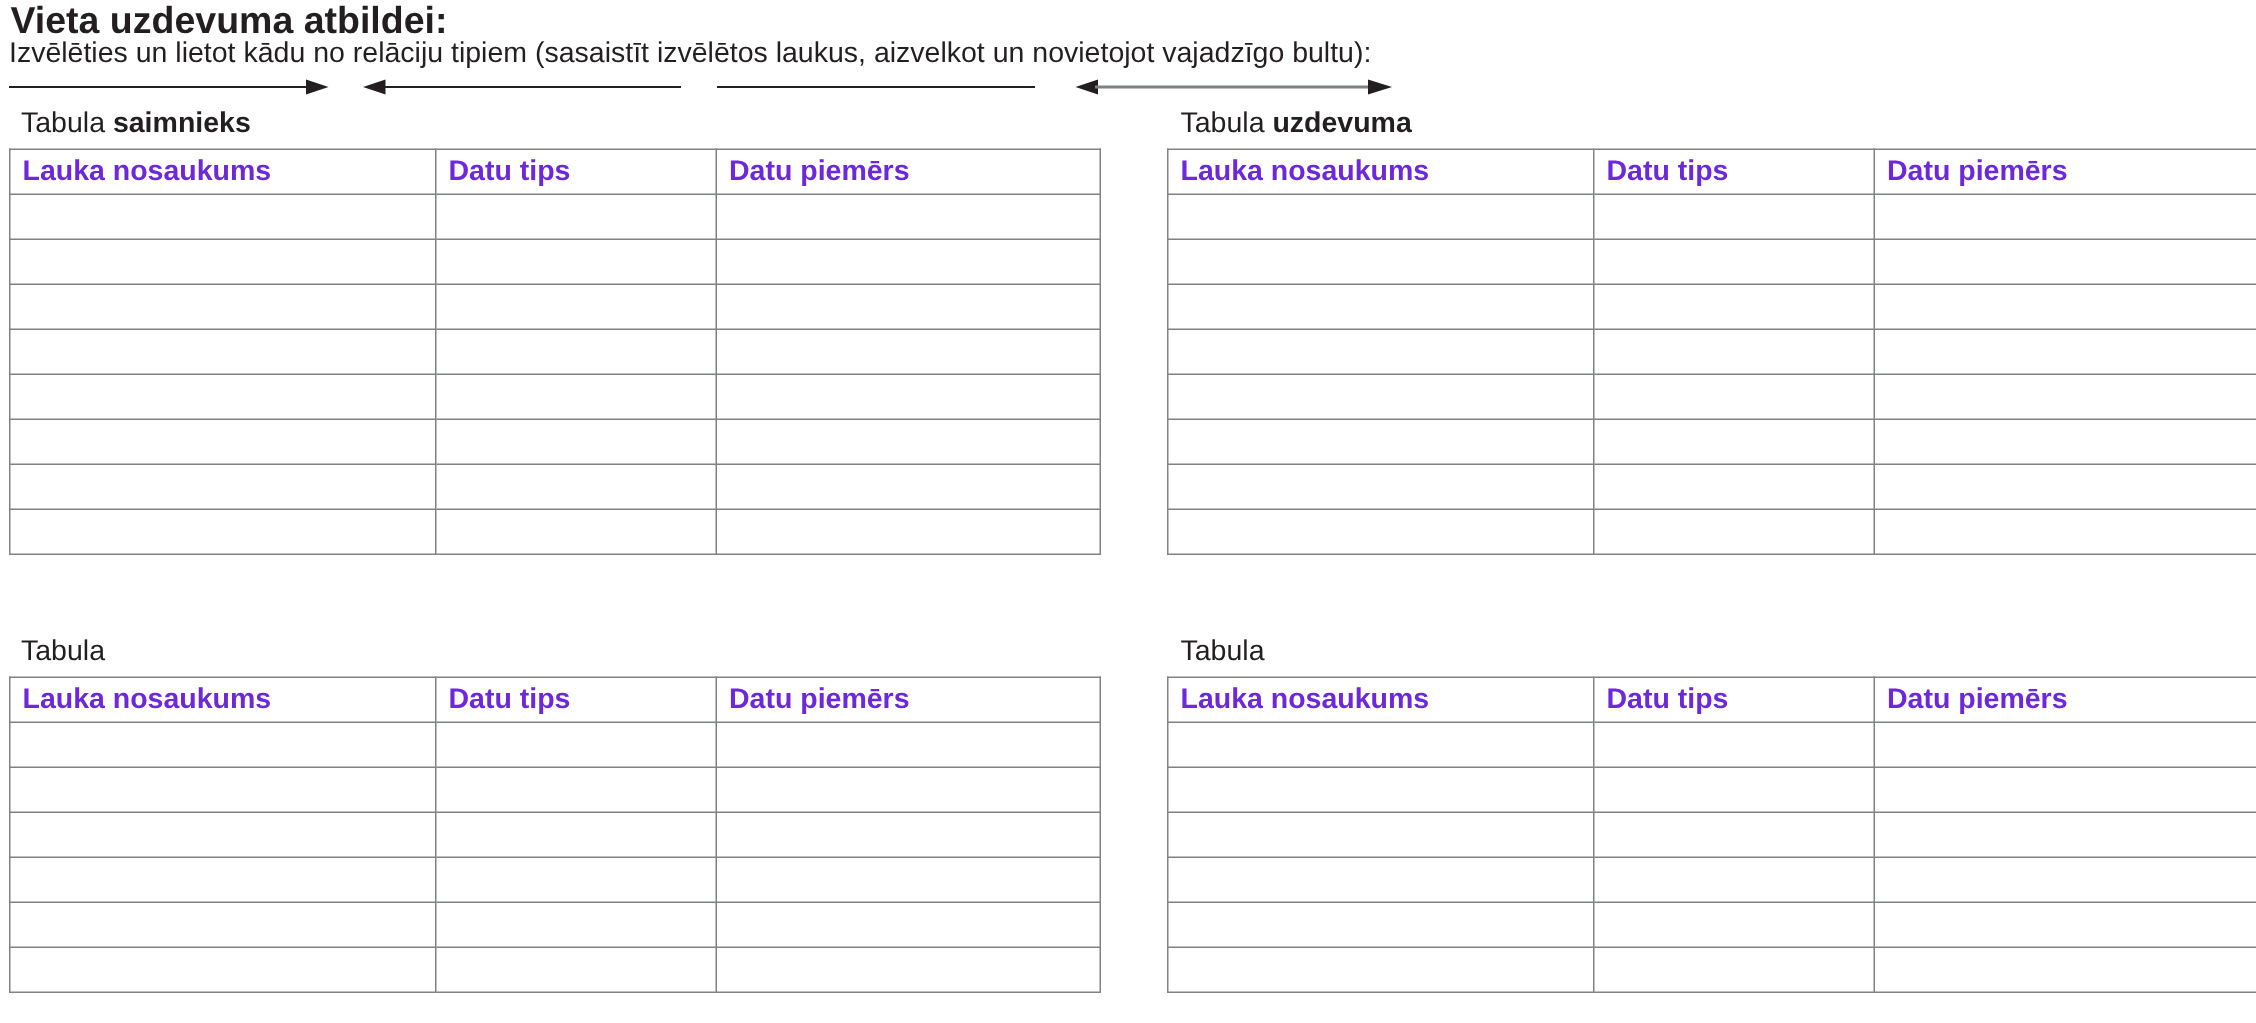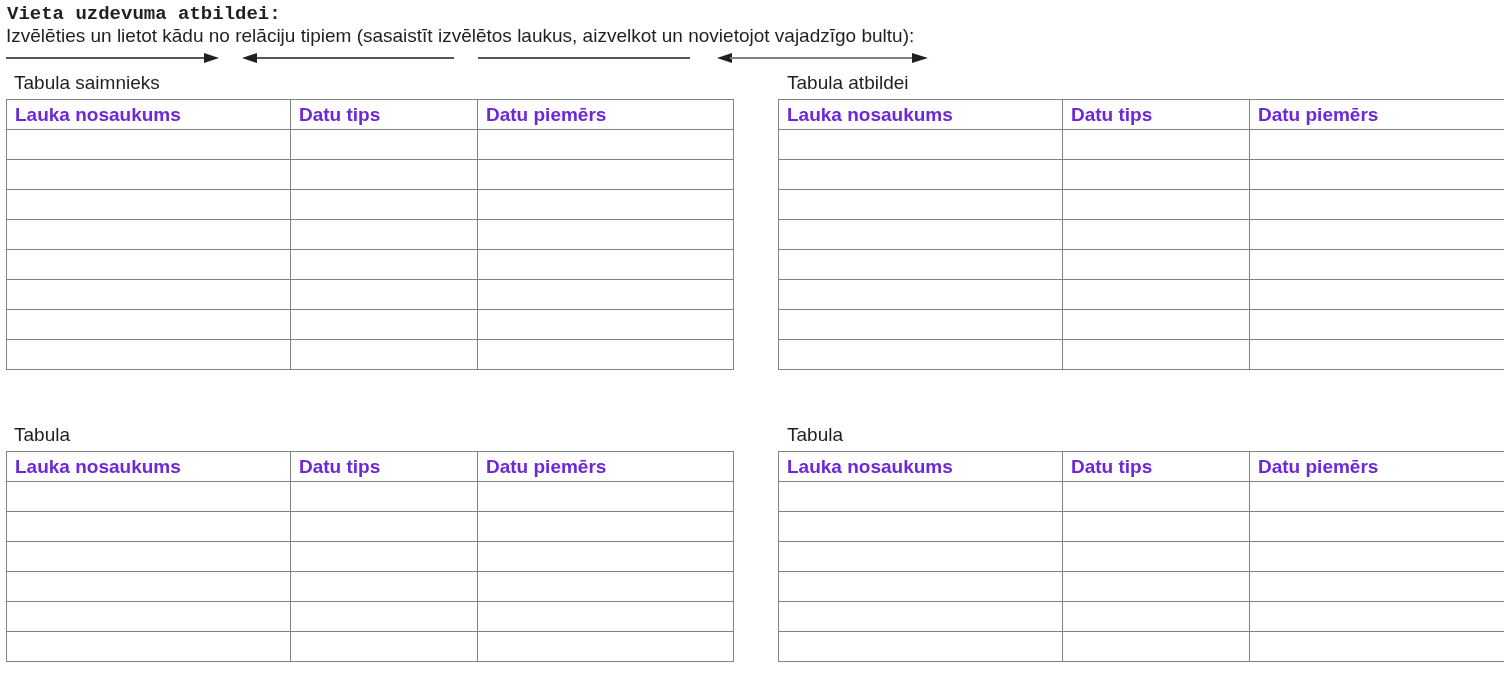--- a/index.html
+++ b/index.html
@@ -2,34 +2,33 @@
 <html><head>
   <meta charset="utf-8">
   <style>
     html, body { margin: 0; padding: 0; background: #ffffff; }
     body {
       width: 1504px; height: 682px; position: relative; overflow: hidden;
       font-family: "Liberation Sans", sans-serif; color: #231f20;
     }
     .heading {
       position: absolute; left: 7px; top: 3px;
-      font-size: 19px; font-weight: bold; letter-spacing: 0px;
+      font-size: 25px; font-weight: bold; letter-spacing: 0px;
       line-height: 22px;
-      font-family: Liberation Mono, monospace;
     }
     .instruction {
       position: absolute; left: 6px; top: 25px;
       font-size: 19px; line-height: 22px; white-space: nowrap;
     }
     .arrow { position: absolute; top: 52px; height: 12px; }
     .arrow svg { display: block; }
     .tbl-title {
       position: absolute; font-size: 19px; line-height: 22px; white-space: nowrap;
     }
-    .tbl-title b { font-weight: normal; }
+    .tbl-title b { font-weight: bold; }
     table.grid {
       position: absolute; border-collapse: collapse; table-layout: fixed;
       border: 1.5px solid #6d6e71;
     }
     table.grid td, table.grid th {
       border: 1.5px solid #808285; padding: 0 8px; height: 29px;
       text-align: left; font-size: 19px; vertical-align: middle;
     }
     table.grid th { font-weight: bold; color: #6d28d9; }
     .tl { left: 6px; }
@@ -120,21 +119,21 @@
   <tr>
         <td></td>
         <td></td>
         <td></td>
       </tr>
 </tbody>
   </table>
 
 <div class="tbl-title" style="left:787px;top:72px;">
   <span>Tabula</span>
-  <b>atbildei</b>
+  <b>uzdevuma</b>
 </div>
 <table class="grid tr" style="top:99px;width:727px;">
   <colgroup>
       <col style="width:284px">
       <col style="width:187px">
       <col style="width:256px">
     </colgroup>
   <tbody>
       <tr>
     <th>Lauka nosaukums</th>

